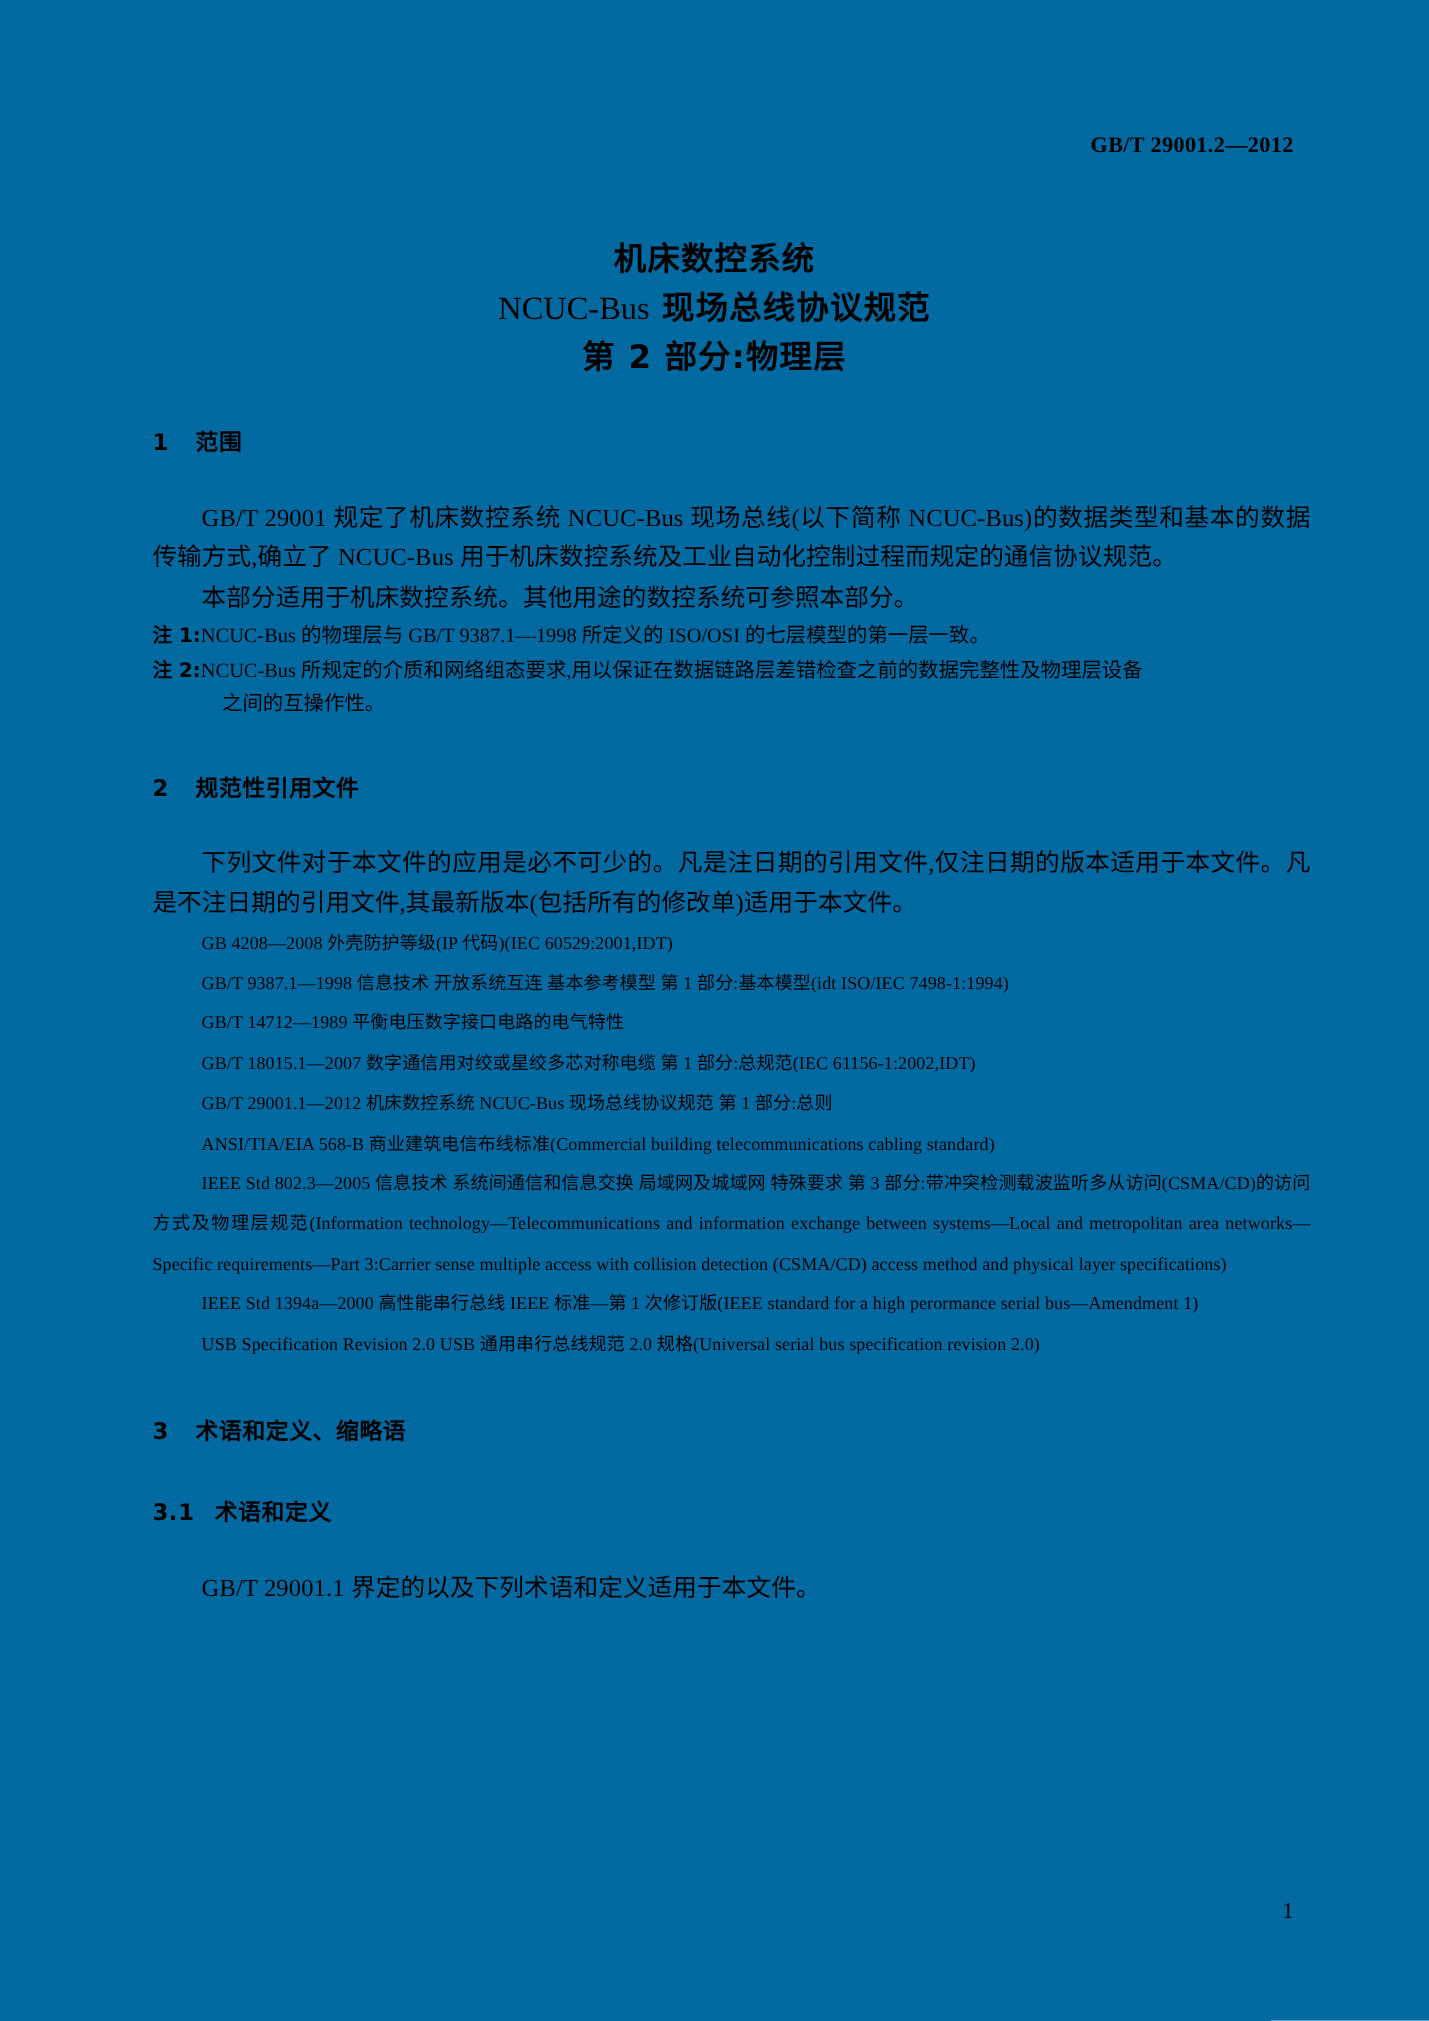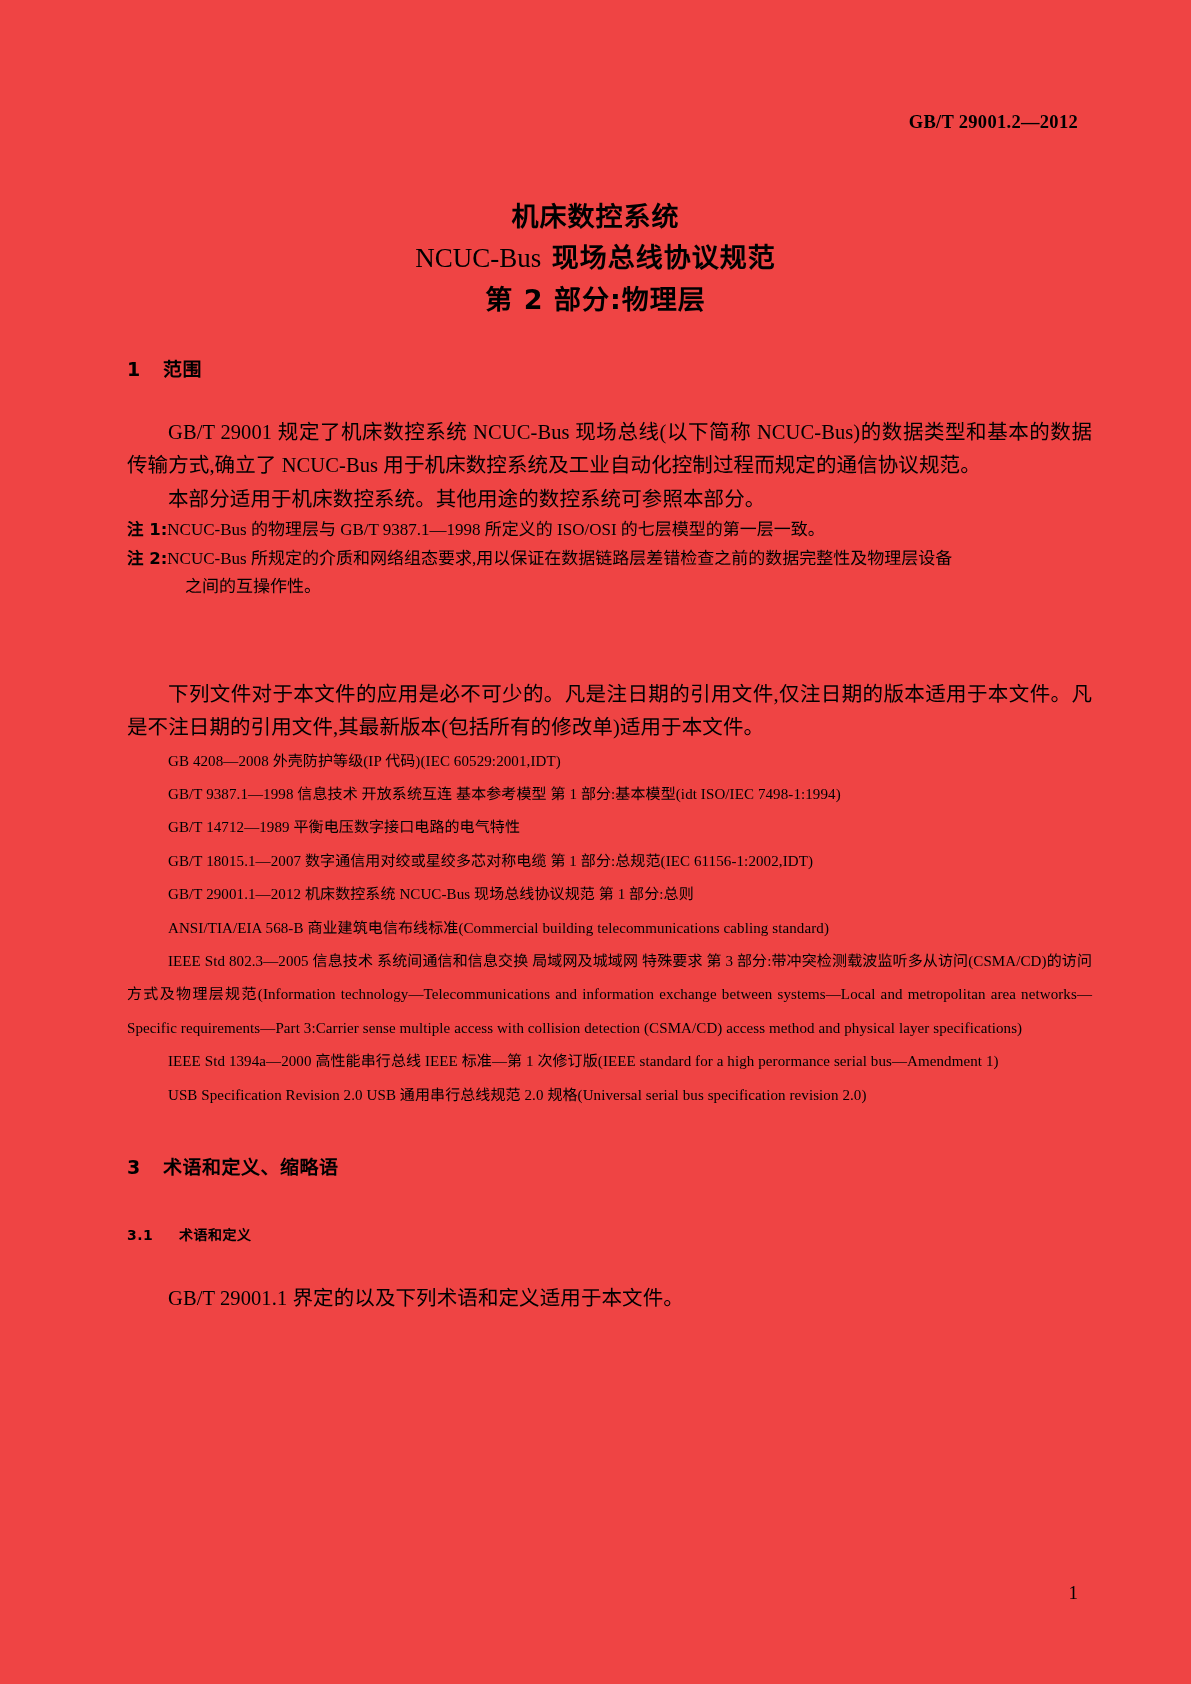--- a/index.html
+++ b/index.html
@@ -10,21 +10,21 @@
   }
   body {
     font-family: "Liberation Serif", "DejaVu Serif", serif;
     color: #000000;
   }
   .page {
     position: relative;
     width: 1191px;
     height: 1684px;
     margin: 0 auto;
-    background: #ef4444;
+    background: #0369a1;
     box-sizing: border-box;
     padding: 4px;
     overflow: hidden;
   }
 
   
   .running-header {
     position: absolute;
     top: 112px;
     left: 0;
@@ -72,21 +72,21 @@
     font-family: "DejaVu Sans", "Liberation Sans", sans-serif;
     font-size: 19px;
     font-weight: bold;
     margin: 0;
     padding: 0;
     letter-spacing: 0.5px;
     line-height: 26px;
   }
   h3.subsection-heading {
     font-family: "DejaVu Sans", "Liberation Sans", sans-serif;
-    font-size: 14px;
+    font-size: 19px;
     font-weight: bold;
     margin: 0;
     padding: 0;
     letter-spacing: 0.5px;
     line-height: 26px;
   }
   .sec-num {
     display: inline-block;
     min-width: 36px;
   }
@@ -165,20 +165,21 @@
     <div class="gap-lg"></div>
 
     <p class="para indent">GB/T 29001 规定了机床数控系统 NCUC-Bus 现场总线(以下简称 NCUC-Bus)的数据类型和基本的数据传输方式,确立了 NCUC-Bus 用于机床数控系统及工业自动化控制过程而规定的通信协议规范。</p>
     <p class="para indent">本部分适用于机床数控系统。其他用途的数控系统可参照本部分。</p>
 
     <p class="note"><span class="note-label">注 1:</span><span>NCUC-Bus 的物理层与 GB/T 9387.1—1998 所定义的 ISO/OSI 的七层模型的第一层一致。</span></p>
     <p class="note"><span class="note-label">注 2:</span><span>NCUC-Bus 所规定的介质和网络组态要求,用以保证在数据链路层差错检查之前的数据完整性及物理层设备</span><span class="note-cont">之间的互操作性。</span></p>
 
     <div class="gap-xl"></div>
 
+    <h2 class="section-heading"><span class="sec-num">2</span><span>规范性引用文件</span></h2>
 
     <div class="gap-lg"></div>
 
     <p class="para indent">下列文件对于本文件的应用是必不可少的。凡是注日期的引用文件,仅注日期的版本适用于本文件。凡是不注日期的引用文件,其最新版本(包括所有的修改单)适用于本文件。</p>
 
     <p class="ref">GB 4208—2008    外壳防护等级(IP 代码)(IEC 60529:2001,IDT)</p>
     <p class="ref">GB/T 9387.1—1998    信息技术    开放系统互连    基本参考模型    第 1 部分:基本模型(idt ISO/IEC 7498-1:1994)</p>
     <p class="ref">GB/T 14712—1989    平衡电压数字接口电路的电气特性</p>
     <p class="ref">GB/T 18015.1—2007    数字通信用对绞或星绞多芯对称电缆    第 1 部分:总规范(IEC 61156-1:2002,IDT)</p>
     <p class="ref">GB/T 29001.1—2012    机床数控系统    NCUC-Bus 现场总线协议规范    第 1 部分:总则</p>

